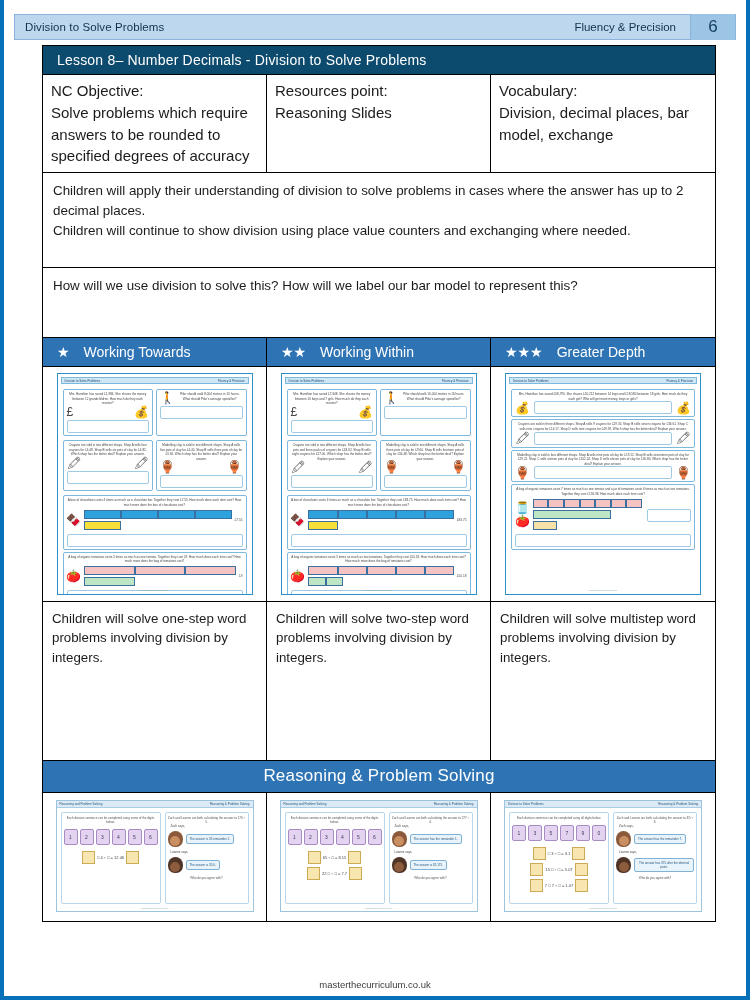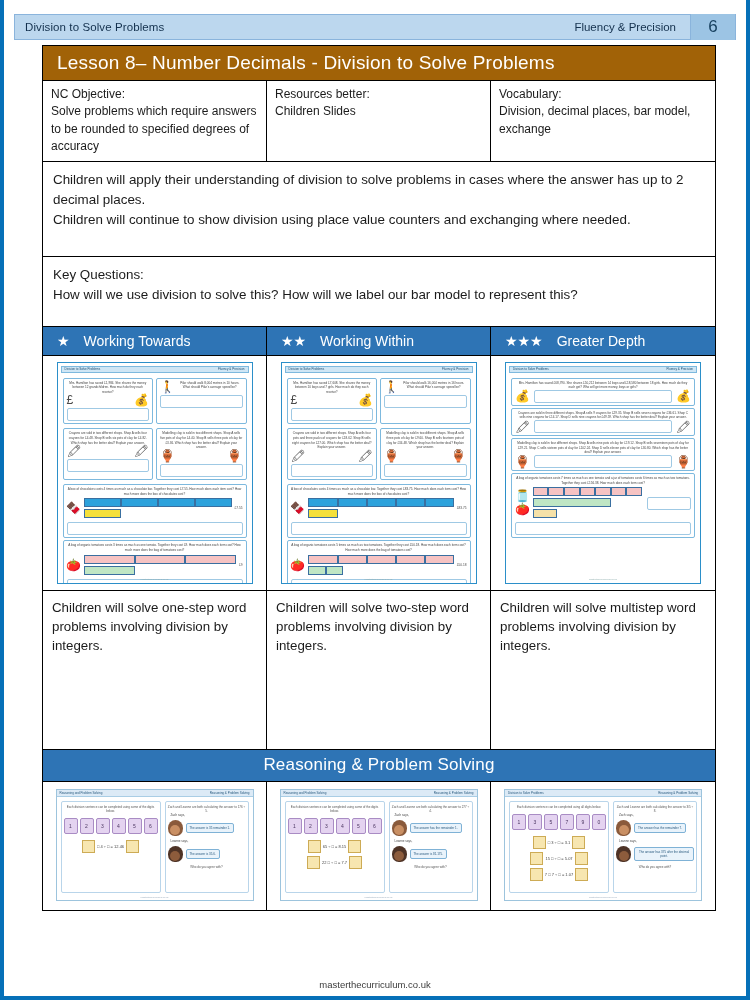--- a/index.html
+++ b/index.html
@@ -39,32 +39,32 @@
     display:flex;align-items:center;justify-content:center;
     font-size:17px;color:#17405f;
     border-left:1px solid #8ab4dc;
   }
   
   .tbl{
     position:absolute;left:38px;top:45px;width:674px;
     border:1.6px solid #000;box-sizing:border-box;
   }
   .lesson-bar{
-    background:#a16207;color:#fff;
-    font-size:19px;padding:6px 0 6px 14px;
+    background:#0c4a6e;color:#fff;
+    font-size:14px;padding:6px 0 6px 14px;
     border-bottom:1.6px solid #000;
     letter-spacing:.2px;
   }
   .row3{
     display:flex;border-bottom:1.6px solid #000;
     min-height:78px;
   }
   .cell{
     padding:5px 8px 5px 8px;
-    font-size:12px;line-height:1.45;
+    font-size:15px;line-height:1.45;
     box-sizing:border-box;
   }
   .c1{width:224px;border-right:1.6px solid #000;}
   .c2{width:224px;border-right:1.6px solid #000;}
   .c3{flex:1;}
   .band{
     padding:8px 10px 10px 10px;
     font-size:13.4px;line-height:1.5;
     border-bottom:1.6px solid #000;
     box-sizing:border-box;
@@ -203,36 +203,35 @@
   <div class="tbl">
 
     <div class="lesson-bar">Lesson 8– Number Decimals - Division to Solve Problems</div>
 
     <div class="row3">
       <div class="cell c1">
         <div>NC Objective:</div>
         <div>Solve problems which require answers to be rounded to specified degrees of accuracy</div>
       </div>
       <div class="cell c2">
-        <div>Resources better:</div>
-        <div>Children Slides</div>
+        <div>Resources point:</div>
+        <div>Reasoning Slides</div>
       </div>
       <div class="cell c3">
         <div>Vocabulary:</div>
         <div>Division, decimal places, bar model, exchange</div>
       </div>
     </div>
 
     <div class="band band-a">
       <div>Children will apply their understanding of division to solve problems in cases where the answer has up to 2 decimal places.</div>
       <div>Children will continue to show division using place value counters and exchanging where needed.</div>
     </div>
 
     <div class="band band-b">
-      <div>Key Questions:</div>
       <div>How will we use division to solve this? How will we label our bar model to represent this?</div>
     </div>
 
     <div class="diff-hdr">
       <div class="dh1">
         <span class="stars">★</span>
         <span>Working Towards</span>
       </div>
       <div class="dh2">
         <span class="stars">★★</span>

